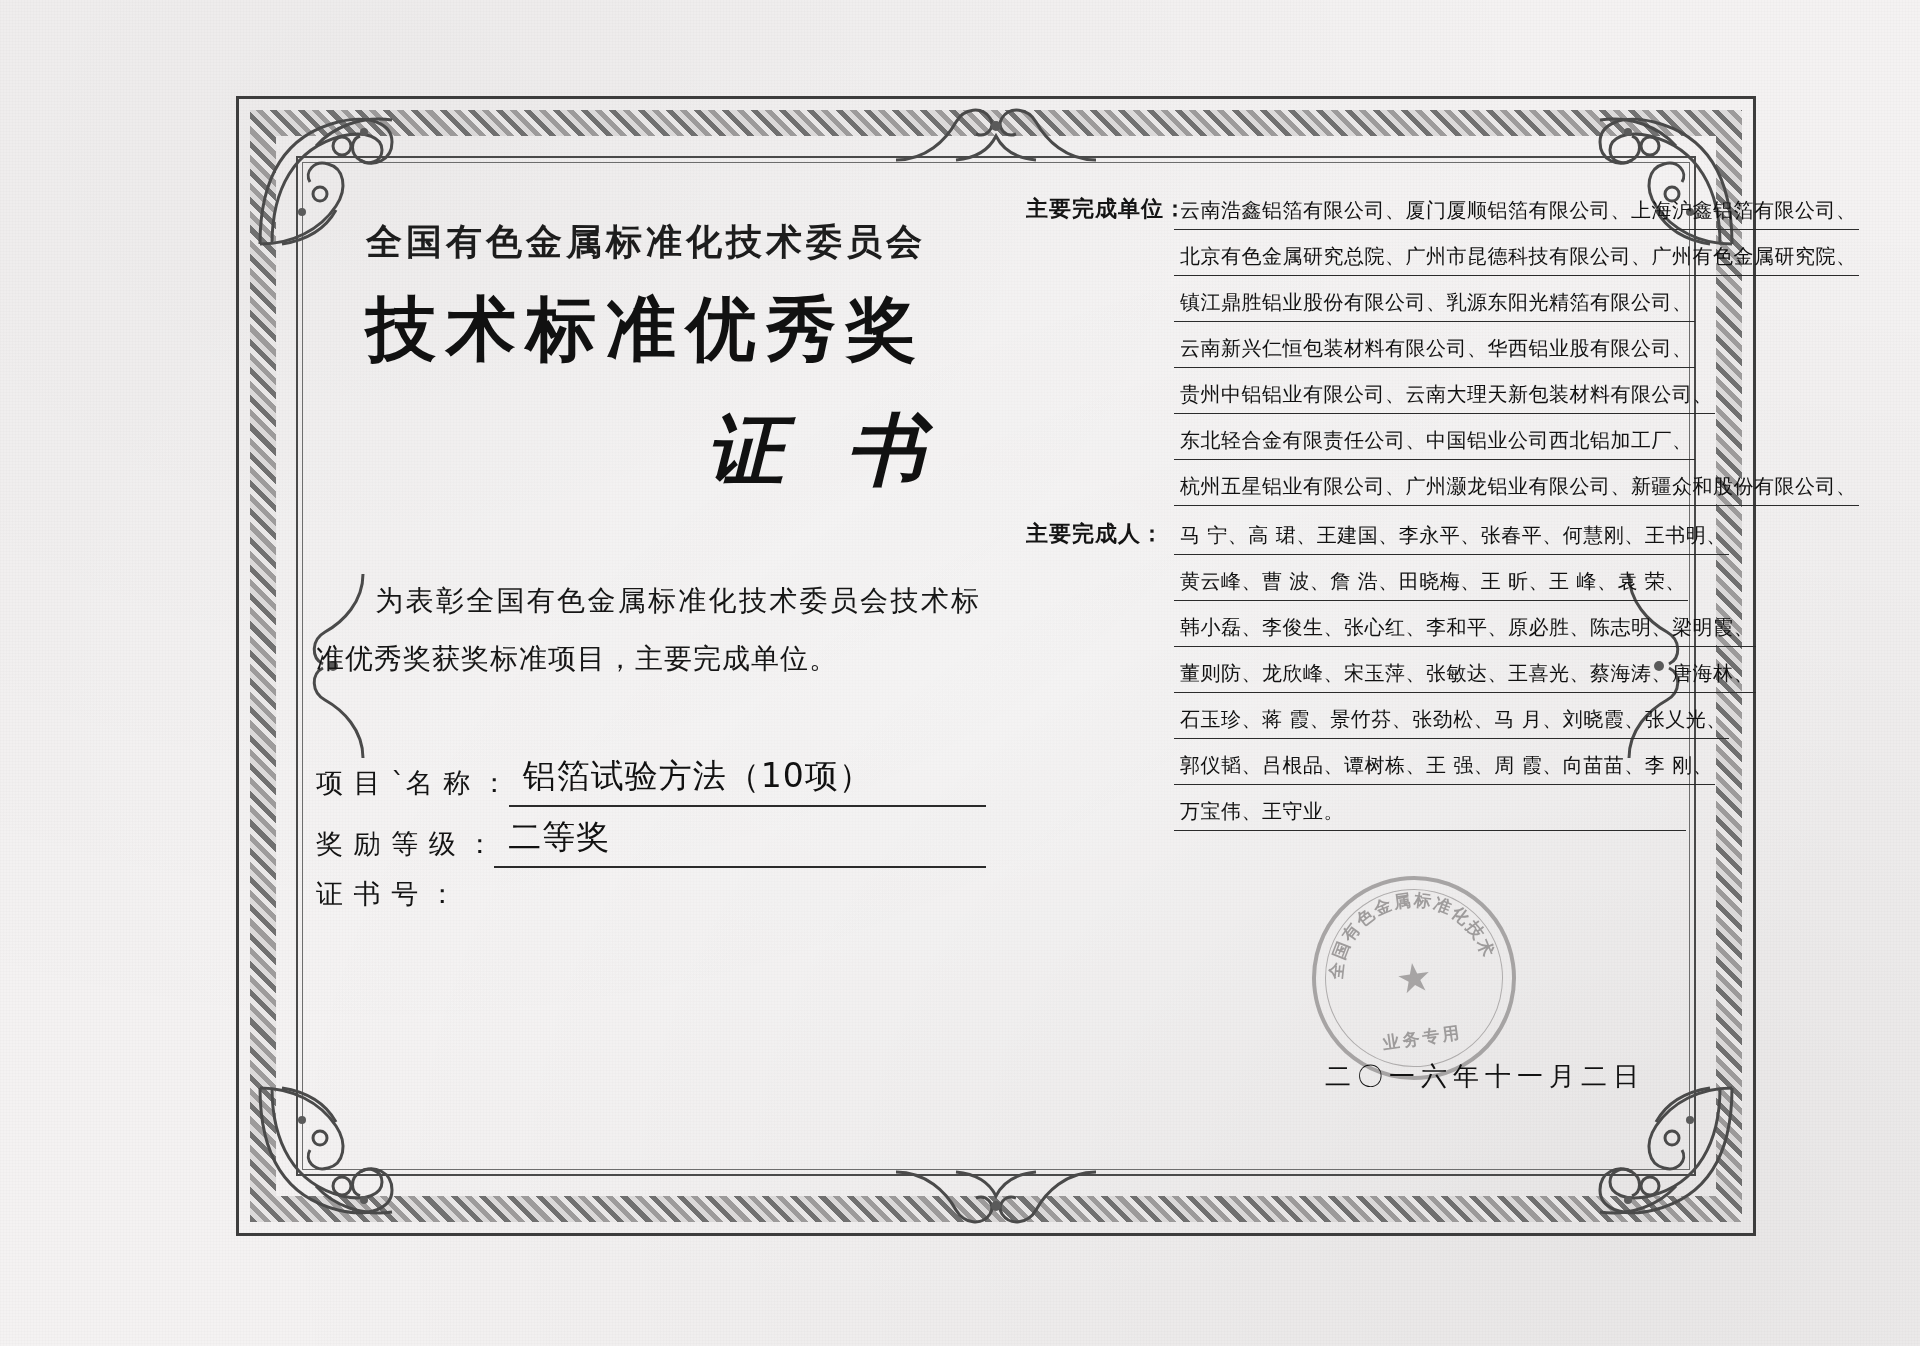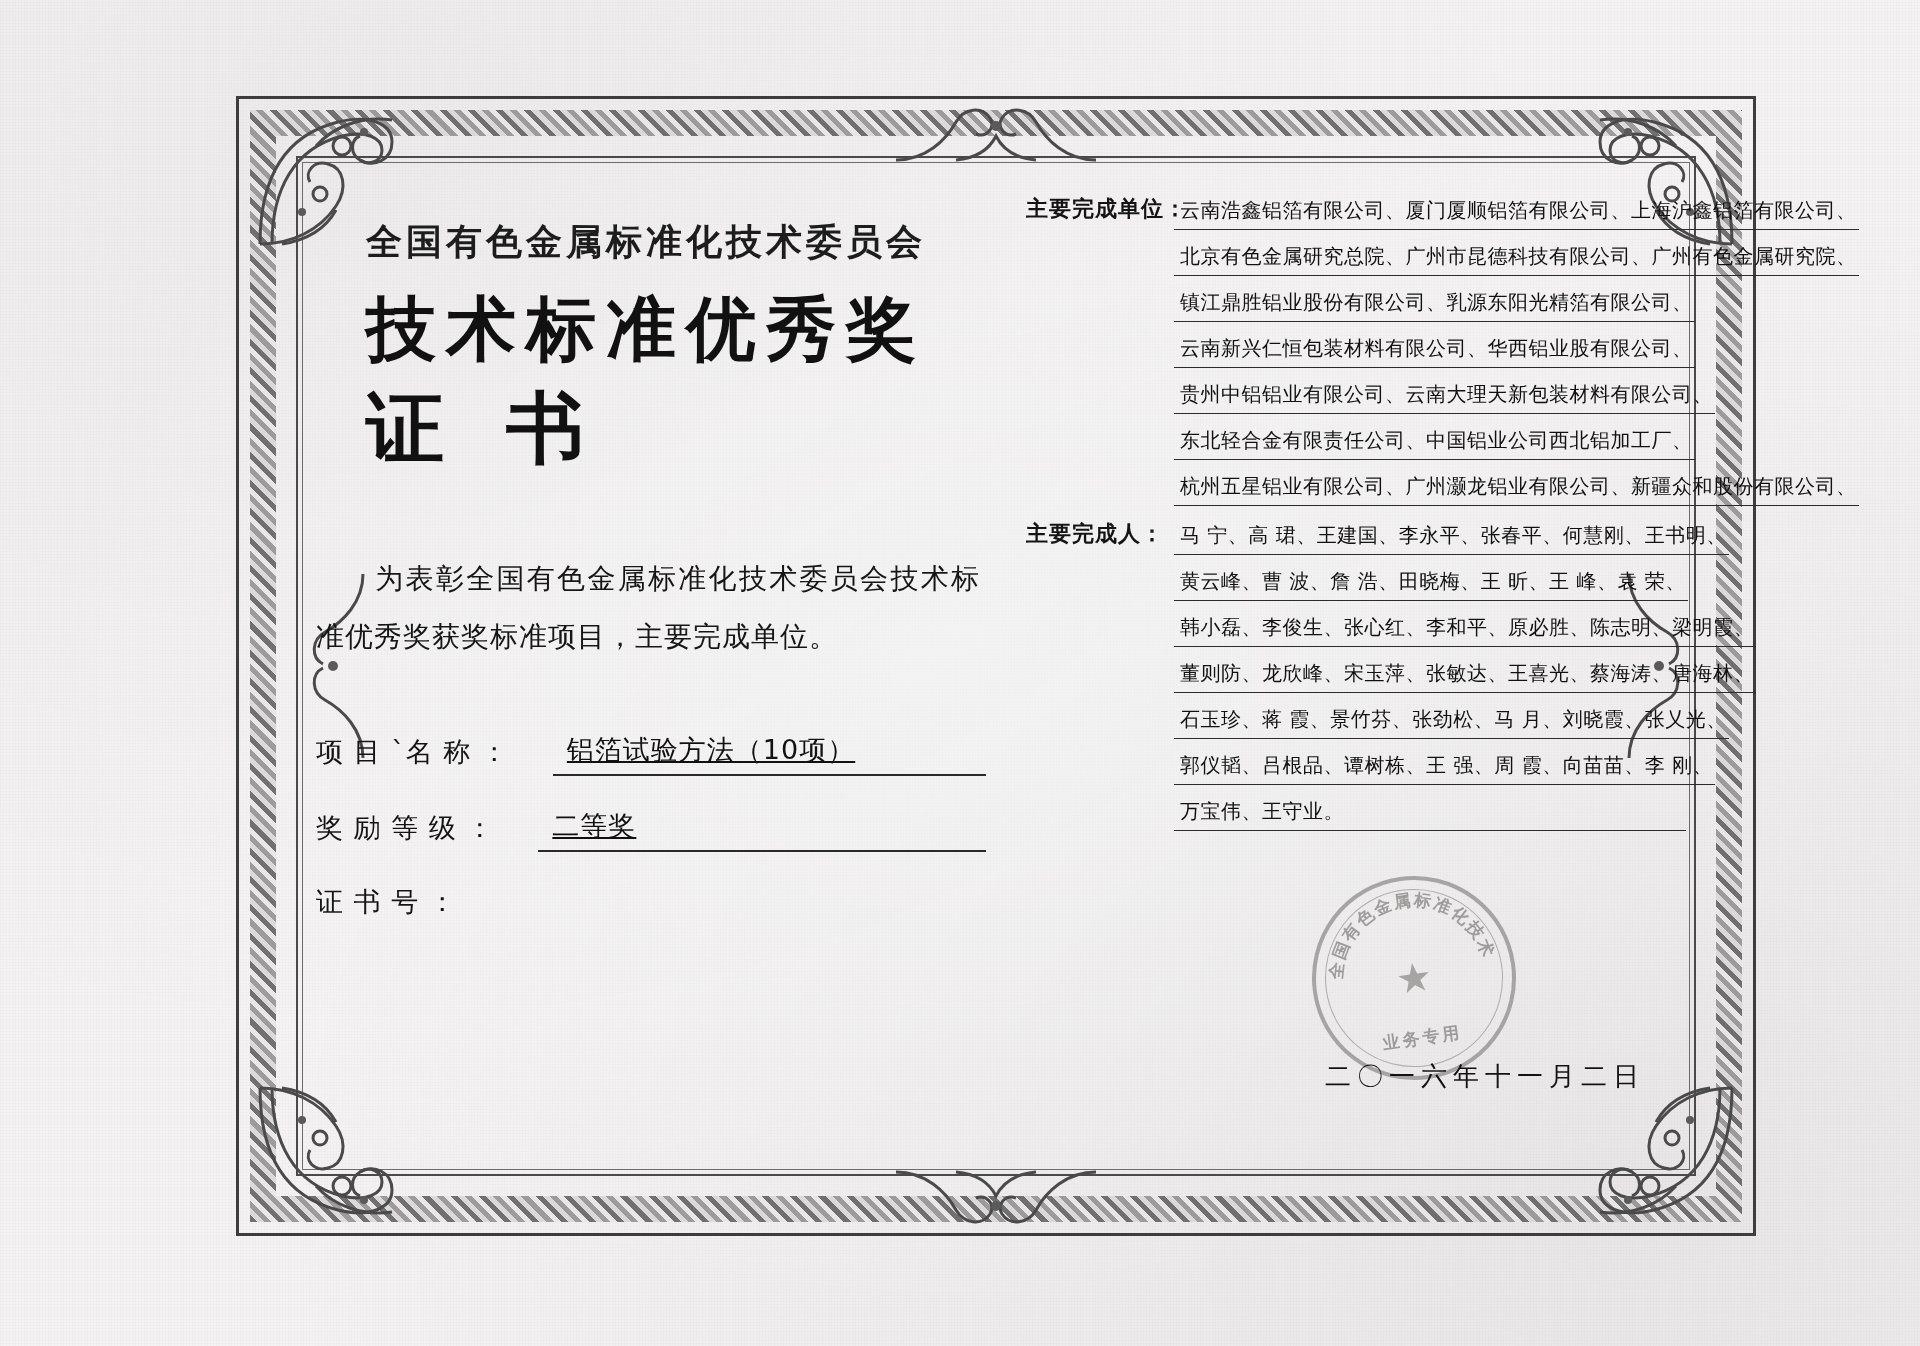--- a/index.html
+++ b/index.html
@@ -132,23 +132,25 @@
     text-align: center;
     margin-top: 16px;
     white-space: nowrap;
   }
 
   #doc-type {
     font-size: 78px;
     font-weight: bold;
     letter-spacing: 62px;
     color: #111;
-    text-align: left;
+    text-align: right;
+    margin-top: 22px;
     padding-left: 60px;
     white-space: nowrap;
+    font-style: italic;
   }
 
   #citation {
     margin-top: 68px;
     font-size: 28px;
     line-height: 58px;
     color: #161616;
     letter-spacing: 1px;
     text-align: justify;
     padding: 0 6px 0 10px;
@@ -156,42 +158,40 @@
   #citation .indent { display: inline-block; width: 58px; }
 
   
   #fields {
     margin-top: 66px;
     padding-left: 10px;
   }
   .field-row {
     display: flex;
     align-items: flex-end;
-    margin-bottom: 32px;
-    gap: 44px;
+    margin-bottom: 8px;
   }
   .field-label {
     font-size: 27px;
     color: #141414;
     white-space: nowrap;
     letter-spacing: 1px;
     padding-bottom: 6px;
   }
   .field-value-wrap {
     flex: 1;
     border-bottom: 2px solid #2a2a2a;
     padding: 0 6px 6px 14px;
     min-height: 34px;
   }
   .field-value {
-    font-size: 27px;
+    font-size: 33px;
     color: #111;
     letter-spacing: 1px;
     white-space: nowrap;
-    text-decoration: underline;
   }
 
   
   #right-col {
     position: absolute;
     right: 0;
     top: 28px;
     width: 660px;
   }
   .rl-block { margin-bottom: 8px; }

